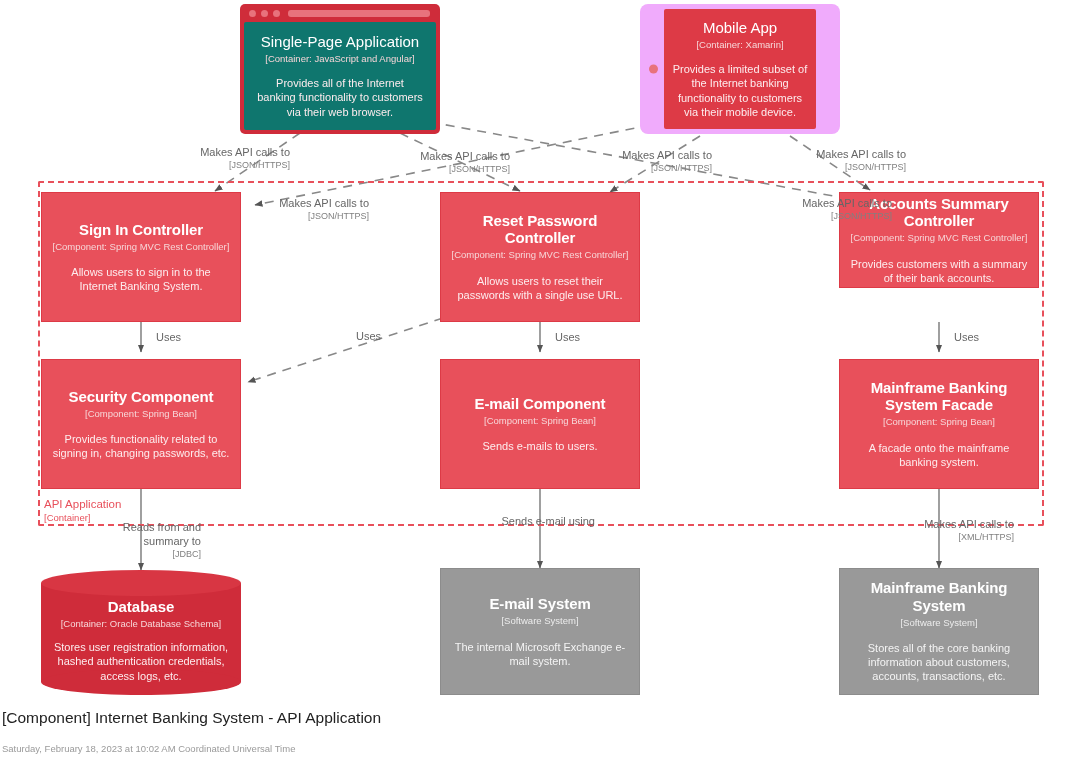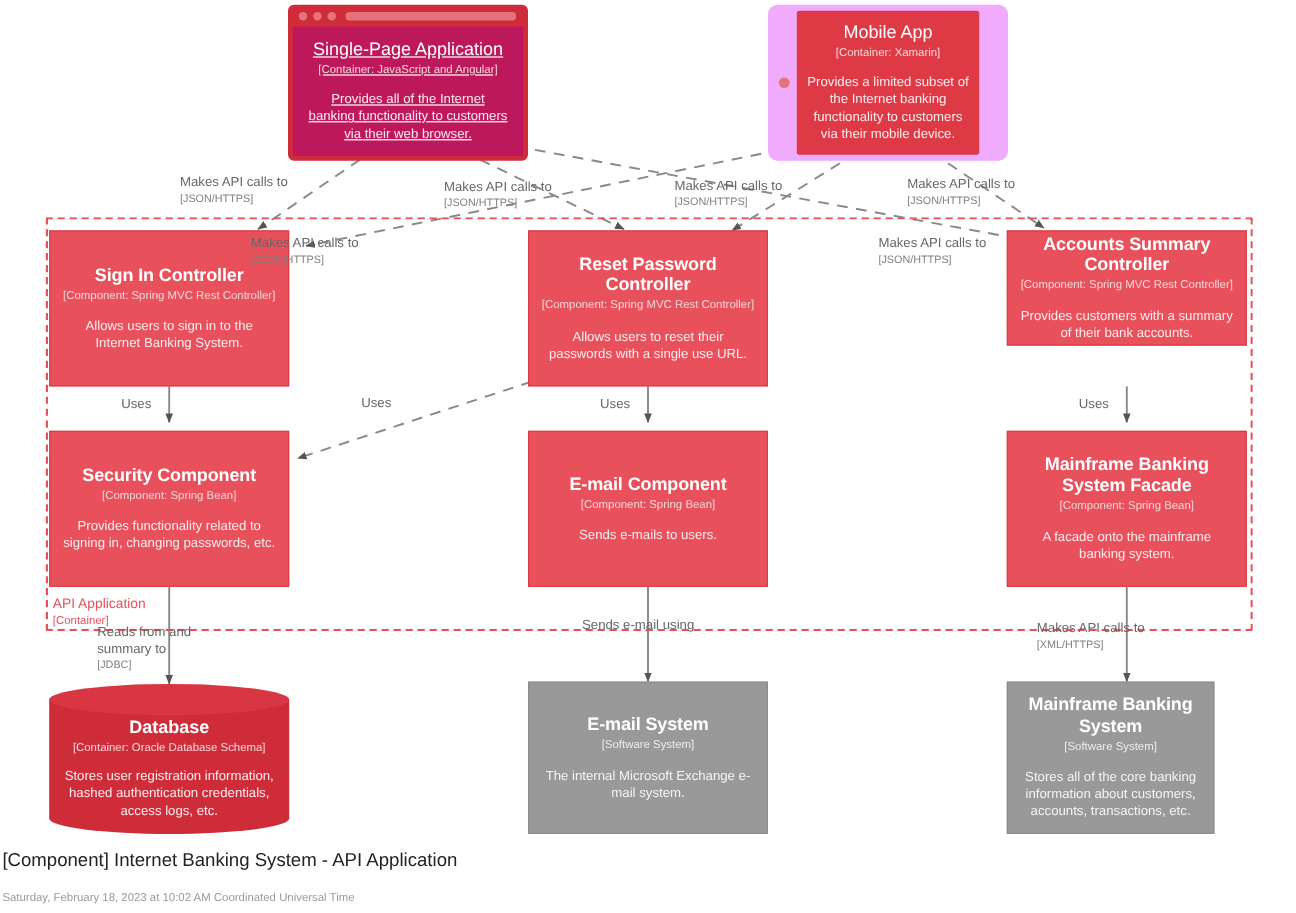--- a/index.html
+++ b/index.html
@@ -96,31 +96,30 @@
   .browser .chrome-bar {
     position: absolute;
     top: 6px; left: 48px; right: 10px;
     height: 7px;
     border-radius: 3px;
     background: #e8727c;
   }
   .browser .screen {
     width: 100%;
     height: 100%;
-    background: #be185d;
+    background: #0f766e;
     border-radius: 2px;
     display: flex;
     flex-direction: column;
     align-items: center;
     justify-content: center;
     text-align: center;
     color: #ffffff;
     padding: 4px 12px;
     box-sizing: border-box;
-    text-decoration: underline;
   }
 
   
   .tablet {
     position: absolute;
     background: #f0abfc;
     border-radius: 8px;
     padding: 5px 24px 5px 24px;
     box-sizing: border-box;
   }
@@ -194,21 +193,21 @@
     text-align: left;
     color: #e8505b;
     line-height: 1.2;
   }
   .boundary-label .b-name { font-size: 11.5px; }
   .boundary-label .b-tech { font-size: 9.5px; }
 
   
   .edge-label {
     position: absolute;
-    text-align: left;
+    text-align: right;
     color: #666666;
     line-height: 1.25;
     pointer-events: none;
   }
   .edge-label .e-text { font-size: 11px; display: block; }
   .edge-label .e-tech { font-size: 9px; display: block; color: #808080; }
 
   
   .footer {
     position: absolute;
@@ -347,21 +346,21 @@
       <div class="n-desc" style="font-size:11px; color:#fdecee; margin-top:11px; line-height:1.3;">Stores user registration information, hashed authentication credentials, access logs, etc.</div>
     </div>
   </div>
 
   <div class="node box-system gray" style="left:440px; top:568px; width:200px; height:127px;">
     <div class="n-title">E-mail System</div>
     <div class="n-tech">[Software System]</div>
     <div class="n-desc">The internal Microsoft Exchange e-mail system.</div>
   </div>
 
-  <div class="node box-system gray" style="left:839px; top:568px; width:173px; height:127px;">
+  <div class="node box-system gray" style="left:839px; top:568px; width:200px; height:127px;">
     <div class="n-title">Mainframe Banking System</div>
     <div class="n-tech">[Software System]</div>
     <div class="n-desc">Stores all of the core banking information about customers, accounts, transactions, etc.</div>
   </div>
 
   <div class="edge-label" style="left:150px; top:146px; width:140px;">
     <span class="e-text">Makes API calls to</span>
     <span class="e-tech">[JSON/HTTPS]</span>
   </div>
 

